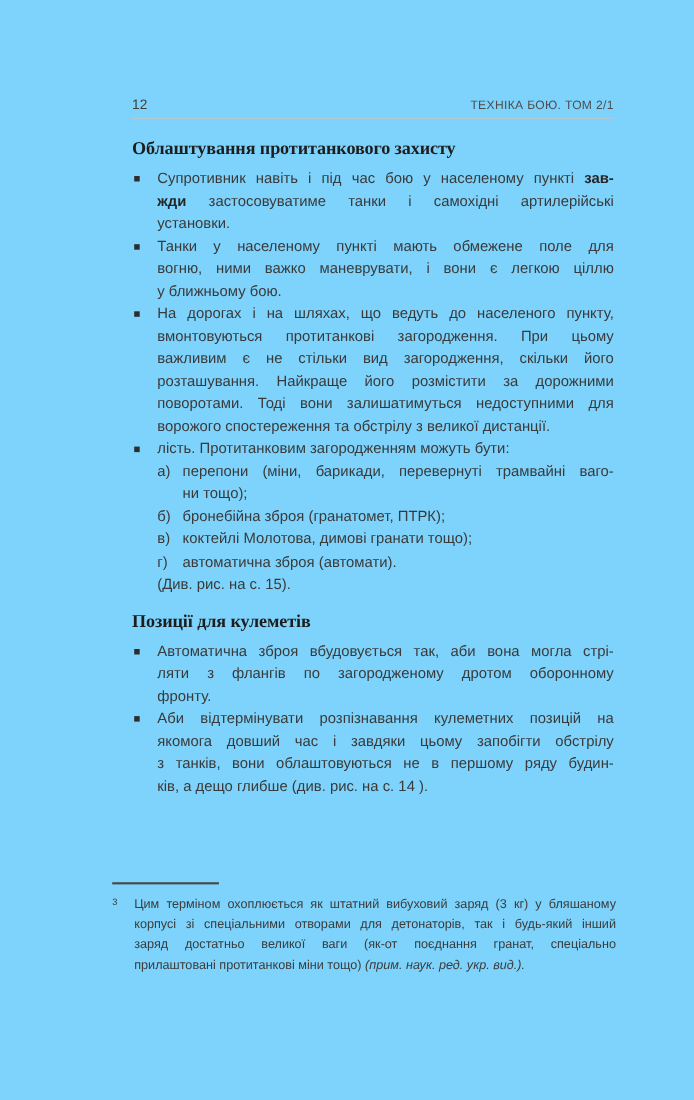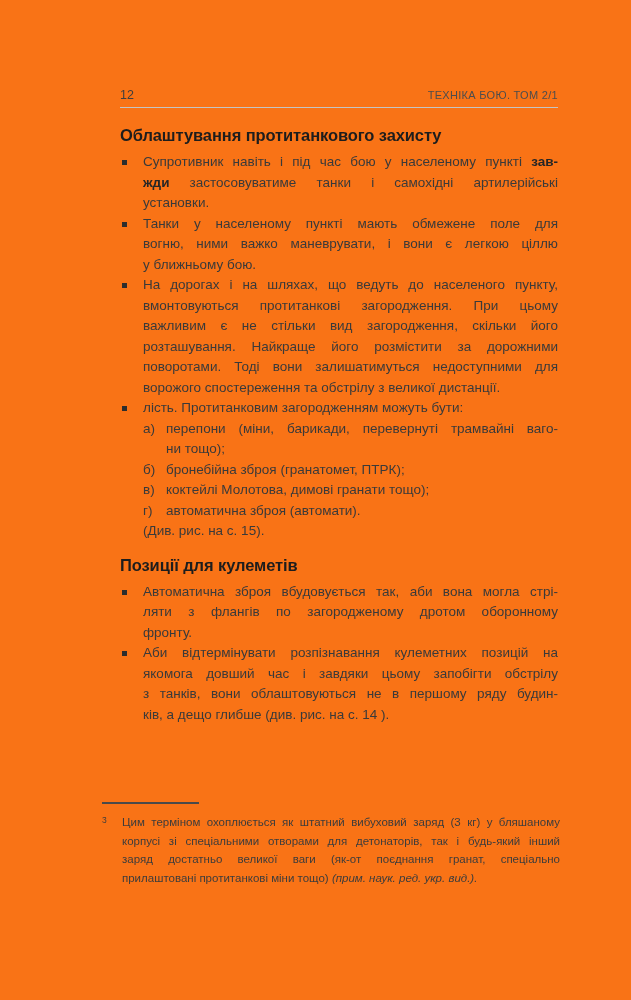--- a/index.html
+++ b/index.html
@@ -1,40 +1,40 @@
 <!DOCTYPE html>
 <html lang="uk"><head>
 <meta charset="utf-8">
 <style>
   html,body{margin:0;padding:0;background:#ffffff;}
   .page{
     position:relative;
     width:631px;height:1000px;
-    background:#f97316;
+    background:#7dd3fc;
     font-family:"Liberation Sans", "DejaVu Sans", sans-serif;
     color:#3a3a3a;
     overflow:hidden;
   }
   
   .running-header{
     position:absolute;top:88px;left:120px;width:438px;
     display:flex;justify-content:space-between;align-items:baseline;
     border-bottom:1px solid #c4c4c4;
     padding-bottom:5px;
   }
   .page-number{font-size:12.5px;color:#3f3f3f;}
   .running-title{font-size:11px;color:#4d4d4d;letter-spacing:0.3px;}
   
   .content{
     position:absolute;top:124px;left:120px;width:438px;
     font-size:13.5px;line-height:20.5px;
   }
   .section-heading{
     font-size:16.5px;font-weight:700;color:#1d1d1d;
-    line-height:22px;margin:0 0 6px 0;letter-spacing:-0.1px;
+    line-height:22px;margin:0 0 6px 0;letter-spacing:-0.1px;font-family:Liberation Serif, serif;
   }
   .section-heading:not(:first-child){margin-top:12px;}
   .item{position:relative;padding-left:23px;}
   .item.letter{margin-left:23px;}
   .item.plain{margin-left:23px;padding-left:0;}
   .marker{
     position:absolute;left:2px;top:8px;
     width:5px;height:5px;background:#2d2d2d;
   }
   .letter-label{position:absolute;left:0;top:0;line-height:20.5px;}

